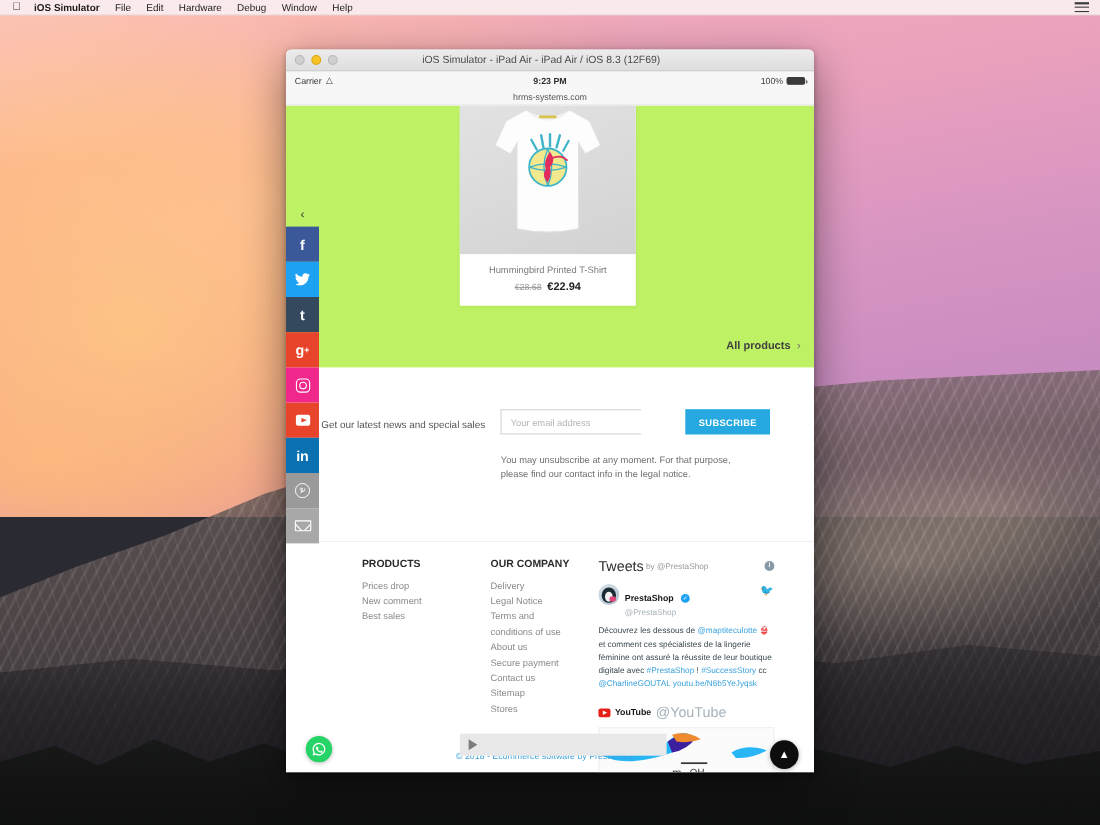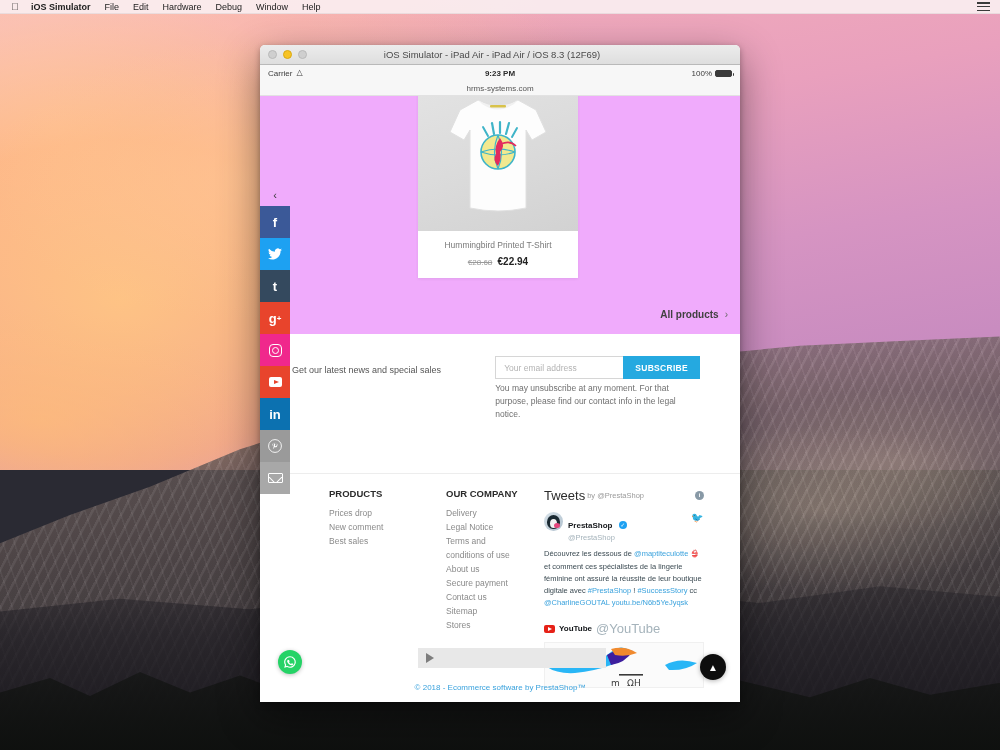--- a/index.html
+++ b/index.html
@@ -120,21 +120,21 @@
     border-bottom: 1px solid #e2e2e2;
   }
 
   
   #webview {
     position: relative; height: 606px; background: #fff; overflow: hidden;
   }
 
   
   #featured {
-    background: #f0abfc; padding: 0 40px 22px 40px; position: relative;
+    background: #bef264; padding: 0 40px 22px 40px; position: relative;
     height: 238px;
   }
   .prod-card {
     position: absolute; left: 158px; top: -10px; width: 160px;
     background: #fff; box-shadow: 0 1px 3px rgba(0,0,0,0.07);
   }
   .prod-img {
     height: 145px; background: linear-gradient(160deg, #e3e3e3 0%, #dadada 55%, #d2d2d2 100%);
     position: relative; overflow: hidden;
   }
@@ -145,39 +145,40 @@
   .price-old { color: #9a9a9a; text-decoration: line-through; margin-right: 3px; }
   .price-new { color: #232323; font-weight: bold; font-size: 10px; }
   .all-products {
     position: absolute; right: 12px; bottom: 14px; font-size: 10px;
     font-weight: bold; color: #414141; display: flex; align-items: center; gap: 6px;
   }
   .all-products .chev { font-weight: normal; color: #6a6a6a; font-size: 10px; }
 
   
   #newsletter {
-    background: #fff; padding: 22px 40px 26px 32px; display: flex;
+    background: #fff; padding: 38px 40px 26px 32px; display: flex;
     align-items: flex-start; gap: 10px; border-bottom: 1px solid #ededed;
-    height: 140px;
+    height: 159px;
   }
   .nl-text { font-size: 9px; color: #555; padding-top: 9px; width: 208px; }
   .nl-form { flex: 1; }
   .nl-row { display: flex; height: 23px; }
   .nl-input {
     flex: 1; border: 1px solid #d6d6d6; border-right: 0; padding: 0 8px;
     font-size: 8.5px; color: #7b7b7b; font-family: "Liberation Sans", sans-serif;
     background: #fff; outline: none;
   }
   .nl-input::placeholder { color: #b3b3b3; }
   .nl-btn {
     background: #25a9e0; color: #fff; border: 0; padding: 0 12px;
     font-size: 8.5px; font-weight: bold; letter-spacing: 0.3px; cursor: pointer;
     font-family: "Liberation Sans", sans-serif;
-  }
-  .nl-note { margin-top: 3px; font-size: 8.5px; color: #6f6f6f; line-height: 1.55; max-width: 210px; }
+    margin-left: 40px;
+  }
+  .nl-note { margin-top: 17px; font-size: 8.5px; color: #6f6f6f; line-height: 1.55; max-width: 210px; }
 
   
   #footer {
     background: #fff; padding: 14px 20px 0 32px; display: flex; gap: 12px;
     height: 228px; position: relative;
   }
   .f-col { width: 68px; margin-left: 37px; }
   .f-col.wide { width: 80px; }
   .f-title {
     font-size: 9.5px; font-weight: bold; color: #2b2b2b; line-height: 1.25;

